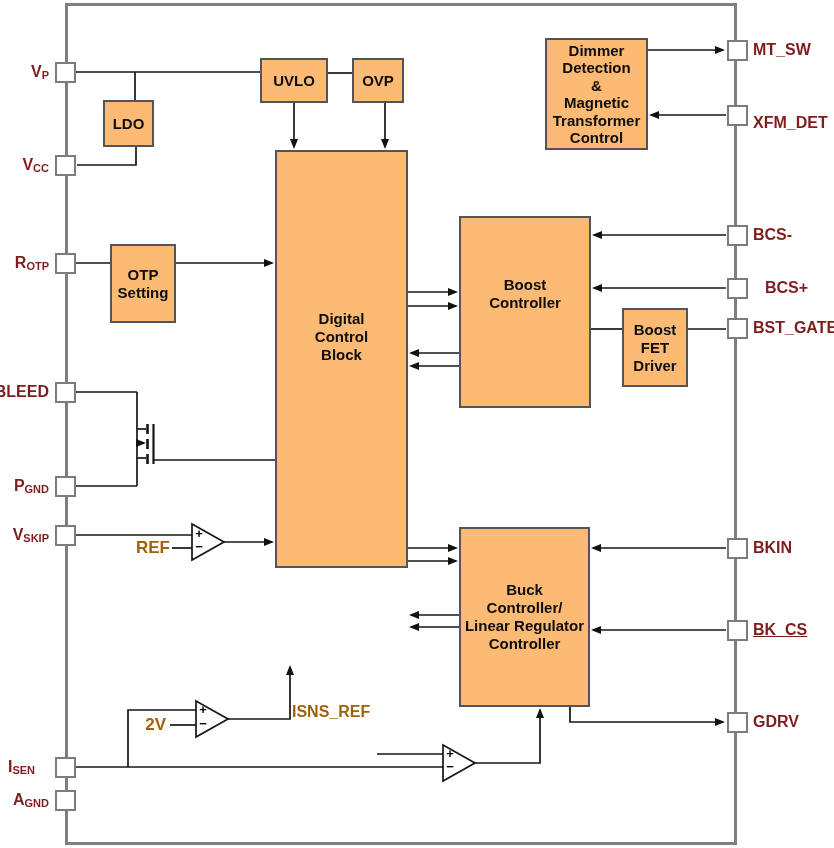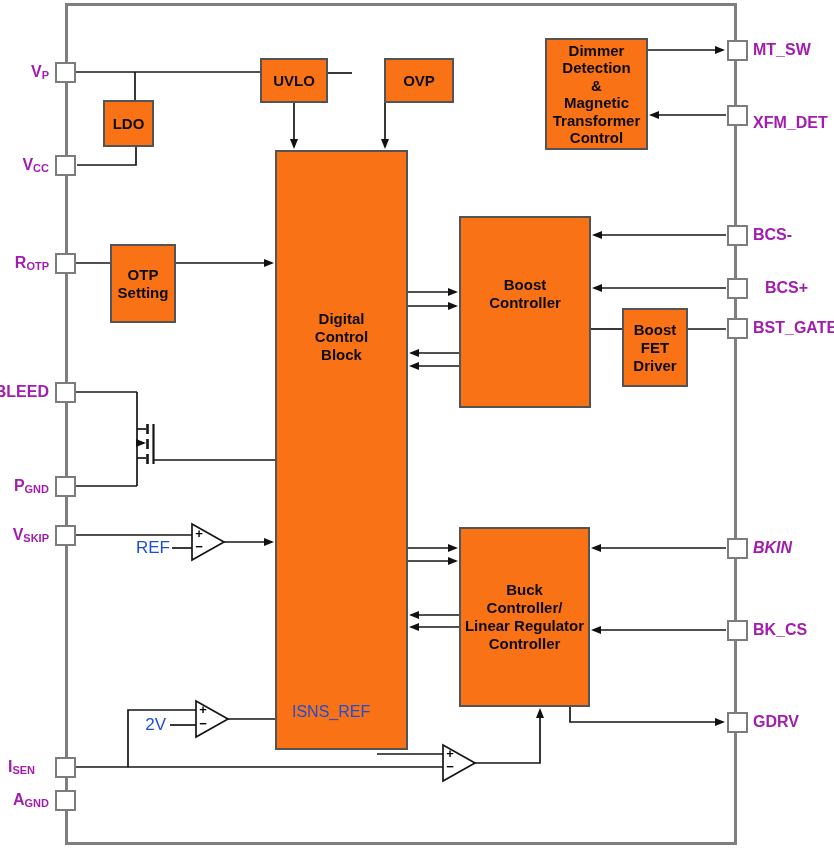--- a/index.html
+++ b/index.html
@@ -6,39 +6,39 @@
   #stage{
     position:relative; width:834px; height:848px; background:#ffffff;
     font-family:"Liberation Sans", sans-serif; color:#111; overflow:hidden;
   }
   #chip-outline{
     position:absolute; left:65px; top:3px; width:672px; height:842px;
     border:3px solid #7f7f7f; box-sizing:border-box; background:transparent;
   }
   svg.wires{position:absolute; left:0; top:0; width:834px; height:848px;}
   .block{
-    position:absolute; border:2px solid #545454; background:#f97316;
+    position:absolute; border:2px solid #545454; background:#fdba74;
     box-sizing:border-box; display:flex; align-items:center; justify-content:center;
     font-weight:bold; font-size:15px; line-height:18px; text-align:center; color:#0d0d0d;
   }
   .block .bt{white-space:pre-line;}
   .block.top-align{align-items:flex-start;}
   .pin{
     position:absolute; width:21px; height:21px; box-sizing:border-box;
     border:2px solid #7c7c7c; background:#ffffff;
   }
   .pinlabel{
     position:absolute; font-weight:bold; font-size:16px; line-height:22px;
-    white-space:nowrap; color:#a21caf;
+    white-space:nowrap; color:#7f1d1d;
   }
   .pinlabel.left{text-align:center;}
   .pinlabel sub{font-size:11px; vertical-align:baseline; position:relative; top:2px;}
   .siglabel{
-    position:absolute; font-weight:normal; font-size:16px; line-height:22px;
-    white-space:nowrap; color:#1d4ed8;
+    position:absolute; font-weight:bold; font-size:16px; line-height:22px;
+    white-space:nowrap; color:#a16207;
   }
   .sign{
     position:absolute; width:12px; height:12px; line-height:12px; text-align:center;
     font-weight:bold; font-size:13px; color:#000;
   }
 </style>
 </head>
 <body>
 
 <div id="stage">
@@ -108,36 +108,36 @@
       <path d="M443,745 L475,763 L443,781 Z"></path>
     </g>
   </svg>
 
   <div class="block" style="left:103px; top:100px; width:51px; height:47px;">
       <span class="bt">LDO</span>
     </div>
   <div class="block" style="left:260px; top:58px; width:68px; height:45px;">
       <span class="bt">UVLO</span>
     </div>
-  <div class="block" style="left:352px; top:58px; width:70px; height:45px;margin-left:32px;">
+  <div class="block" style="left:352px; top:58px; width:52px; height:45px;">
       <span class="bt">OVP</span>
     </div>
   <div class="block" style="left:110px; top:244px; width:66px; height:79px;">
       <span class="bt">OTP
 Setting</span>
     </div>
   <div class="block" style="left:545px; top:38px; width:103px; height:112px; line-height:17.5px;">
       <span class="bt">Dimmer
 Detection
 &amp;
 Magnetic
 Transformer
 Control</span>
     </div>
-  <div class="block top-align" style="left:275px; top:150px; width:133px; height:600px; padding-top:158px;">
+  <div class="block top-align" style="left:275px; top:150px; width:133px; height:418px; padding-top:158px;">
       <span class="bt">Digital
 Control
 Block</span>
     </div>
   <div class="block top-align" style="left:459px; top:216px; width:132px; height:192px; padding-top:58px;">
       <span class="bt">Boost
 Controller</span>
     </div>
   <div class="block" style="left:622px; top:308px; width:66px; height:79px;">
       <span class="bt">Boost
@@ -176,22 +176,22 @@
   <div class="pin" style="left:727px; top:318px;"></div>
   <div class="pin" style="left:727px; top:538px;"></div>
   <div class="pin" style="left:727px; top:620px;"></div>
   <div class="pin" style="left:727px; top:712px;"></div>
 
   <div class="pinlabel" style="left:753px; top:39px;">MT_SW</div>
   <div class="pinlabel" style="left:753px; top:112px;">XFM_DET</div>
   <div class="pinlabel" style="left:753px; top:224px;">BCS-</div>
   <div class="pinlabel" style="left:753px; top:277px;margin-left:12px;">BCS+</div>
   <div class="pinlabel" style="left:753px; top:317px;">BST_GATE</div>
-  <div class="pinlabel" style="left:753px; top:537px;font-style:italic;">BKIN</div>
-  <div class="pinlabel" style="left:753px; top:619px;">BK_CS</div>
+  <div class="pinlabel" style="left:753px; top:537px;">BKIN</div>
+  <div class="pinlabel" style="left:753px; top:619px;text-decoration:underline;">BK_CS</div>
   <div class="pinlabel" style="left:753px; top:711px;">GDRV</div>
 
   <div class="siglabel" style="right:664px; top:537px; font-size:17px;">REF</div>
   <div class="siglabel" style="right:668px; top:714px; font-size:17px;">2V</div>
   <div class="siglabel" style="left:292px; top:701px;">ISNS_REF</div>
 
   <div class="sign" style="left:193px; top:528px;">+</div>
   <div class="sign" style="left:193px; top:541px;">−</div>
   <div class="sign" style="left:197px; top:704px;">+</div>
   <div class="sign" style="left:197px; top:718px;">−</div>

